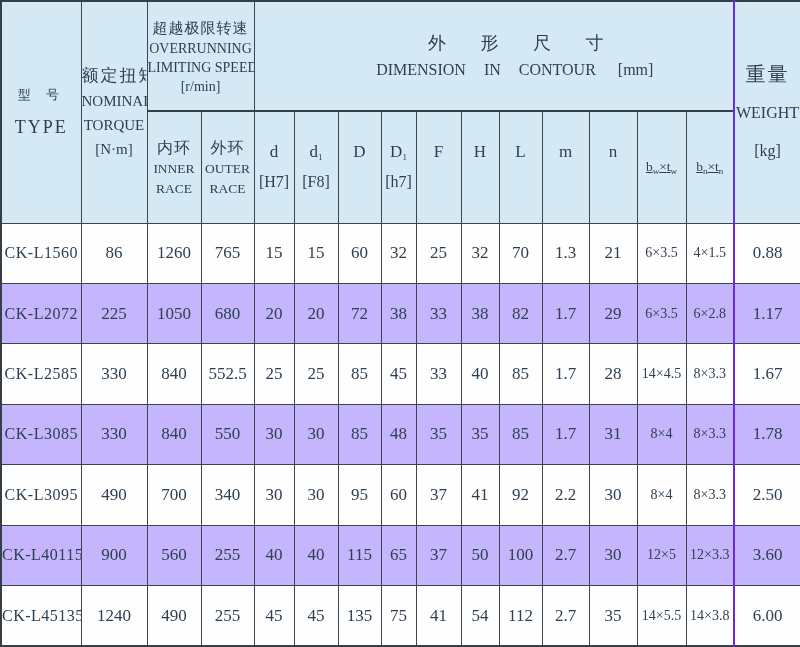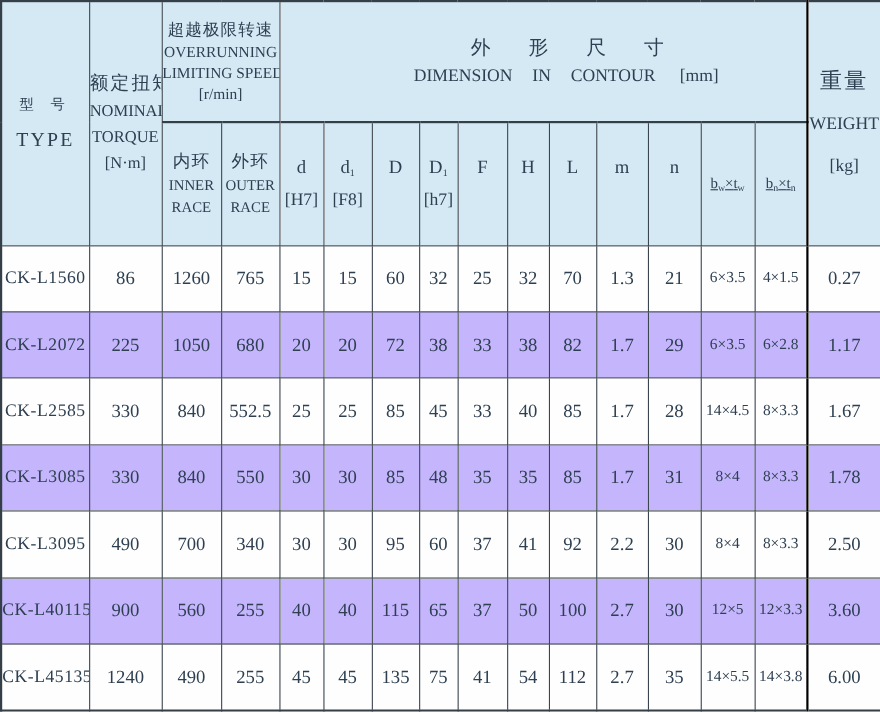--- a/index.html
+++ b/index.html
@@ -39,21 +39,21 @@
   tbody td {
     background: #fefefe;
     font-size: 17px;
     white-space: nowrap;
   }
   tbody td.type-col {
     font-size: 16px;
     letter-spacing: 0.5px;
   }
   tbody td.small { font-size: 14px; }
-  .weight-col { border-left: 2px solid #000000; }
+  .weight-col { border-left: 2px solid #6d28d9; }
   .h2 th { border-top: 2px solid #353f48; }
 
   
   .zh {
     font-size: 17px;
     letter-spacing: 2px;
     line-height: 26px;
     white-space: nowrap;
   }
   .en {
@@ -253,21 +253,21 @@
         <td>15</td>
         <td>60</td>
         <td>32</td>
         <td>25</td>
         <td>32</td>
         <td>70</td>
         <td>1.3</td>
         <td>21</td>
         <td class="small">6×3.5</td>
         <td class="small">4×1.5</td>
-        <td class="weight-col">0.27</td>
+        <td class="weight-col">0.88</td>
       </tr>
       <tr class="alt">
         <td class="type-col">CK-L2072</td>
         <td>225</td>
         <td>1050</td>
         <td>680</td>
         <td>20</td>
         <td>20</td>
         <td>72</td>
         <td>38</td>

